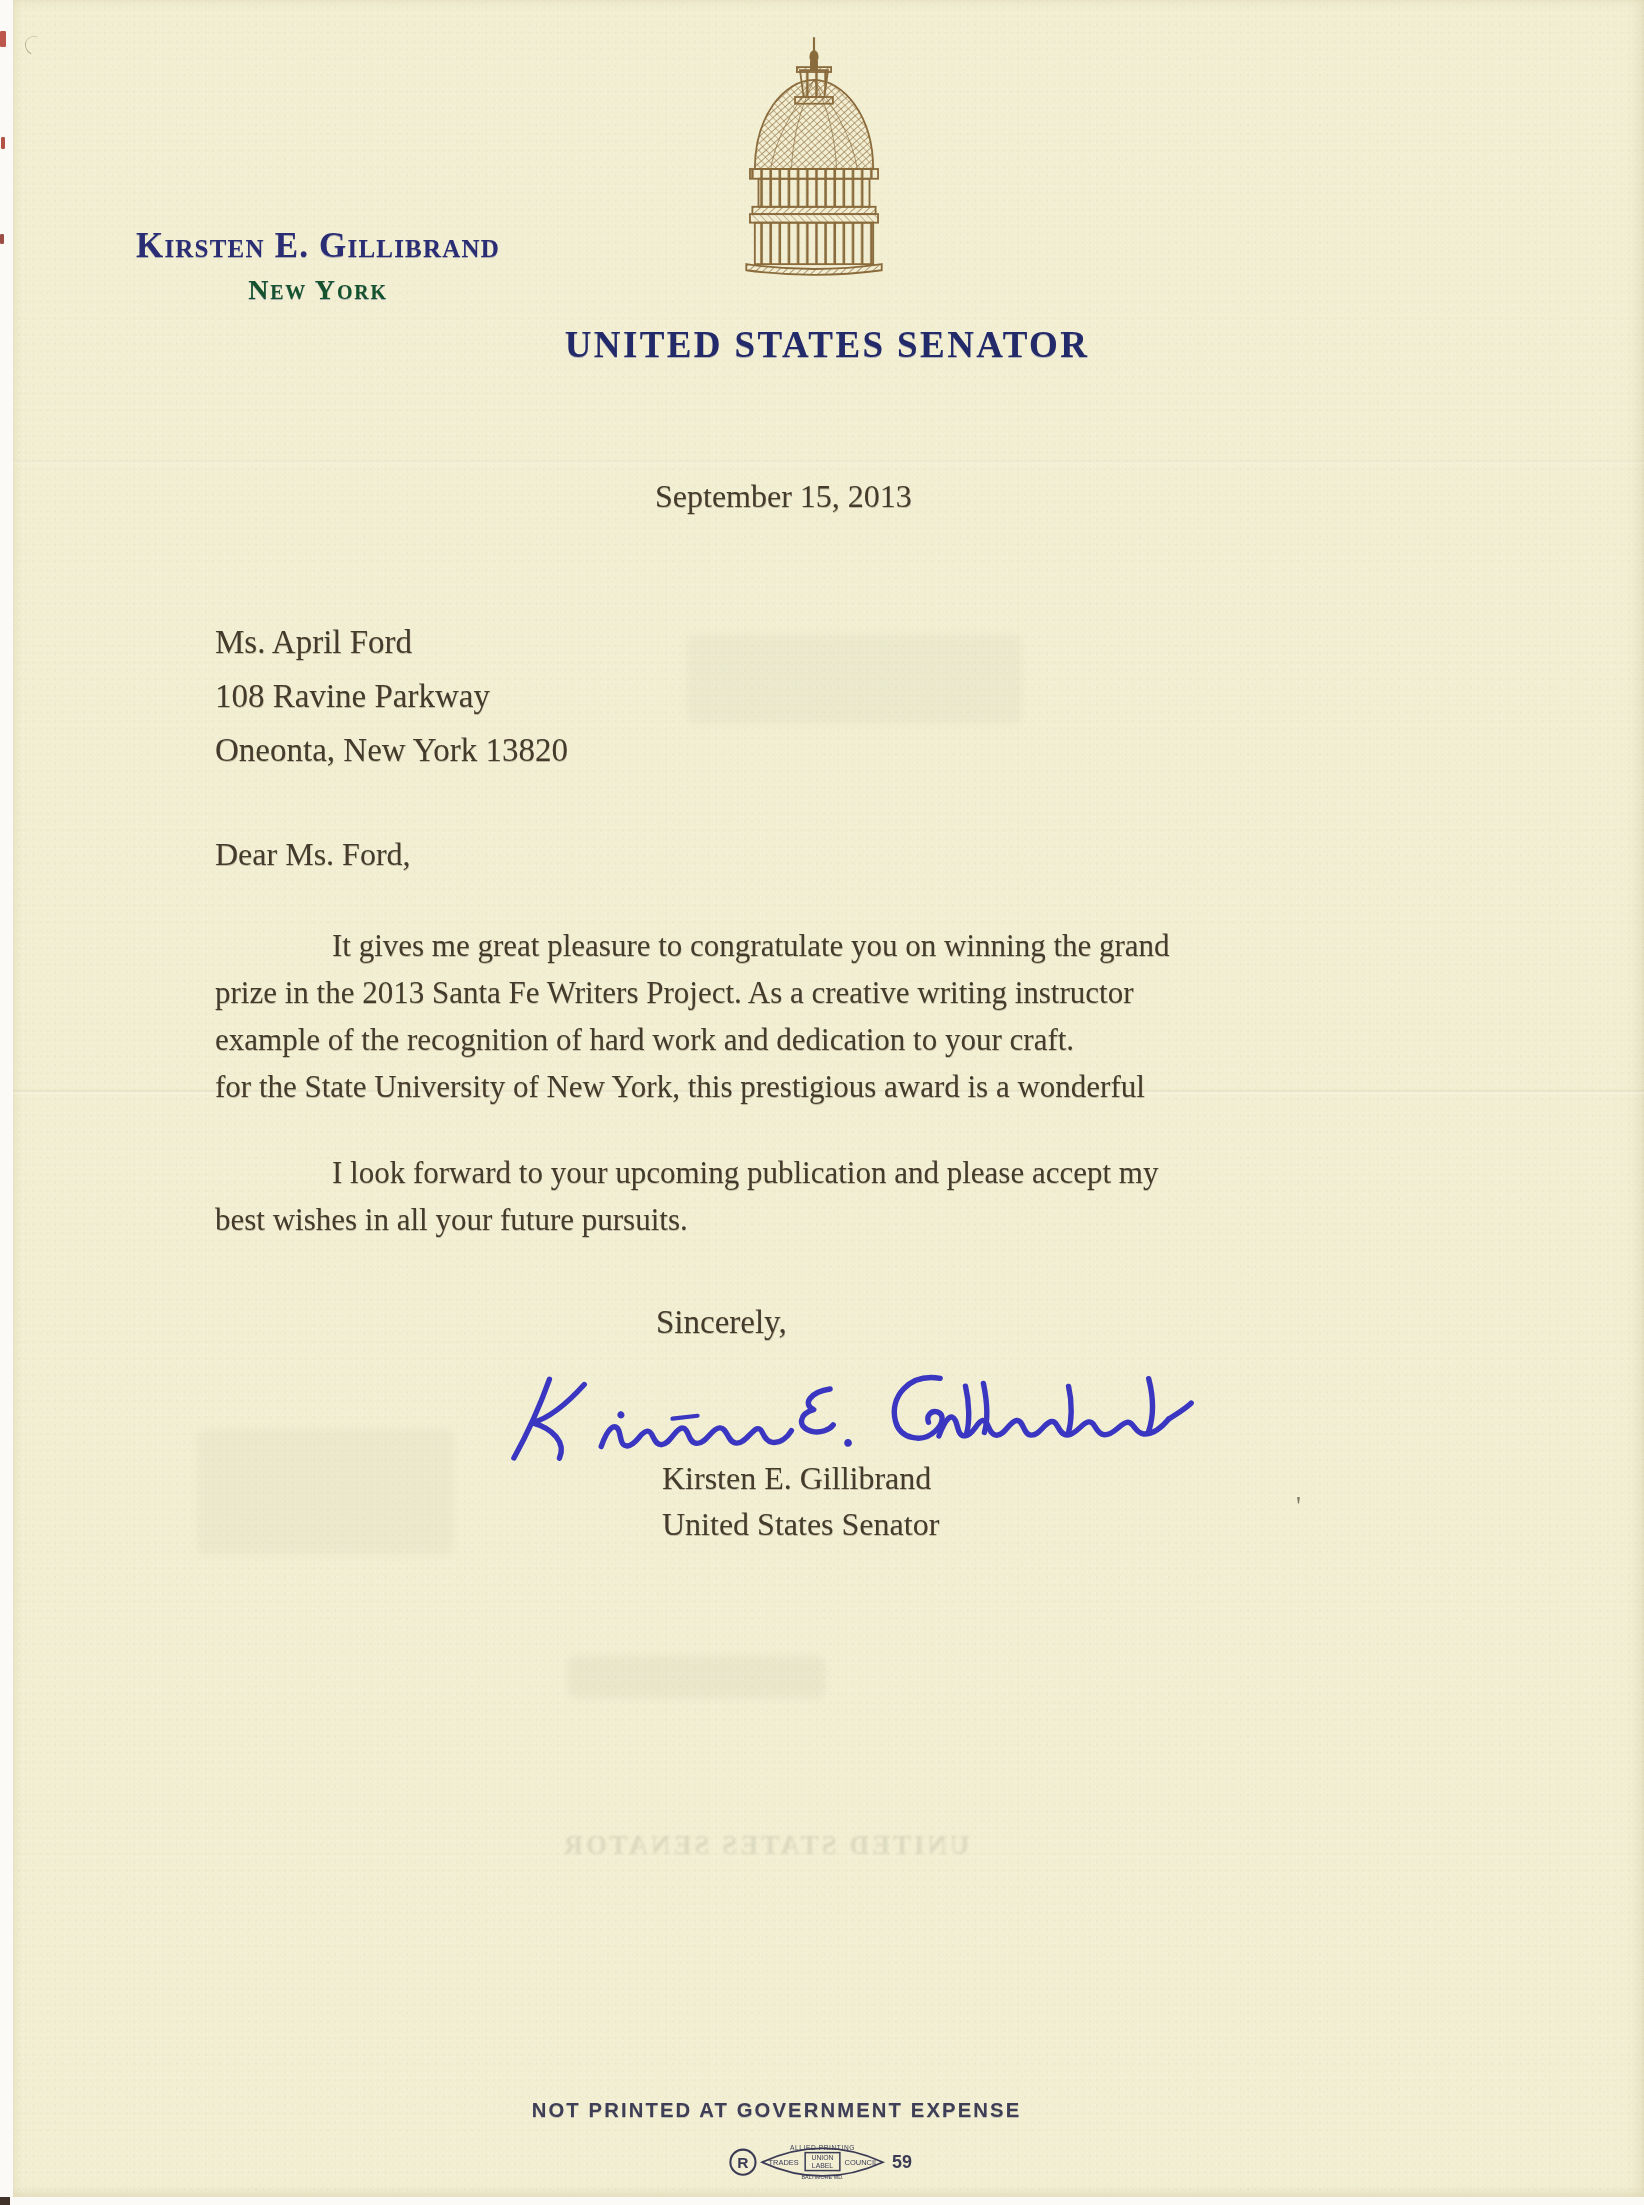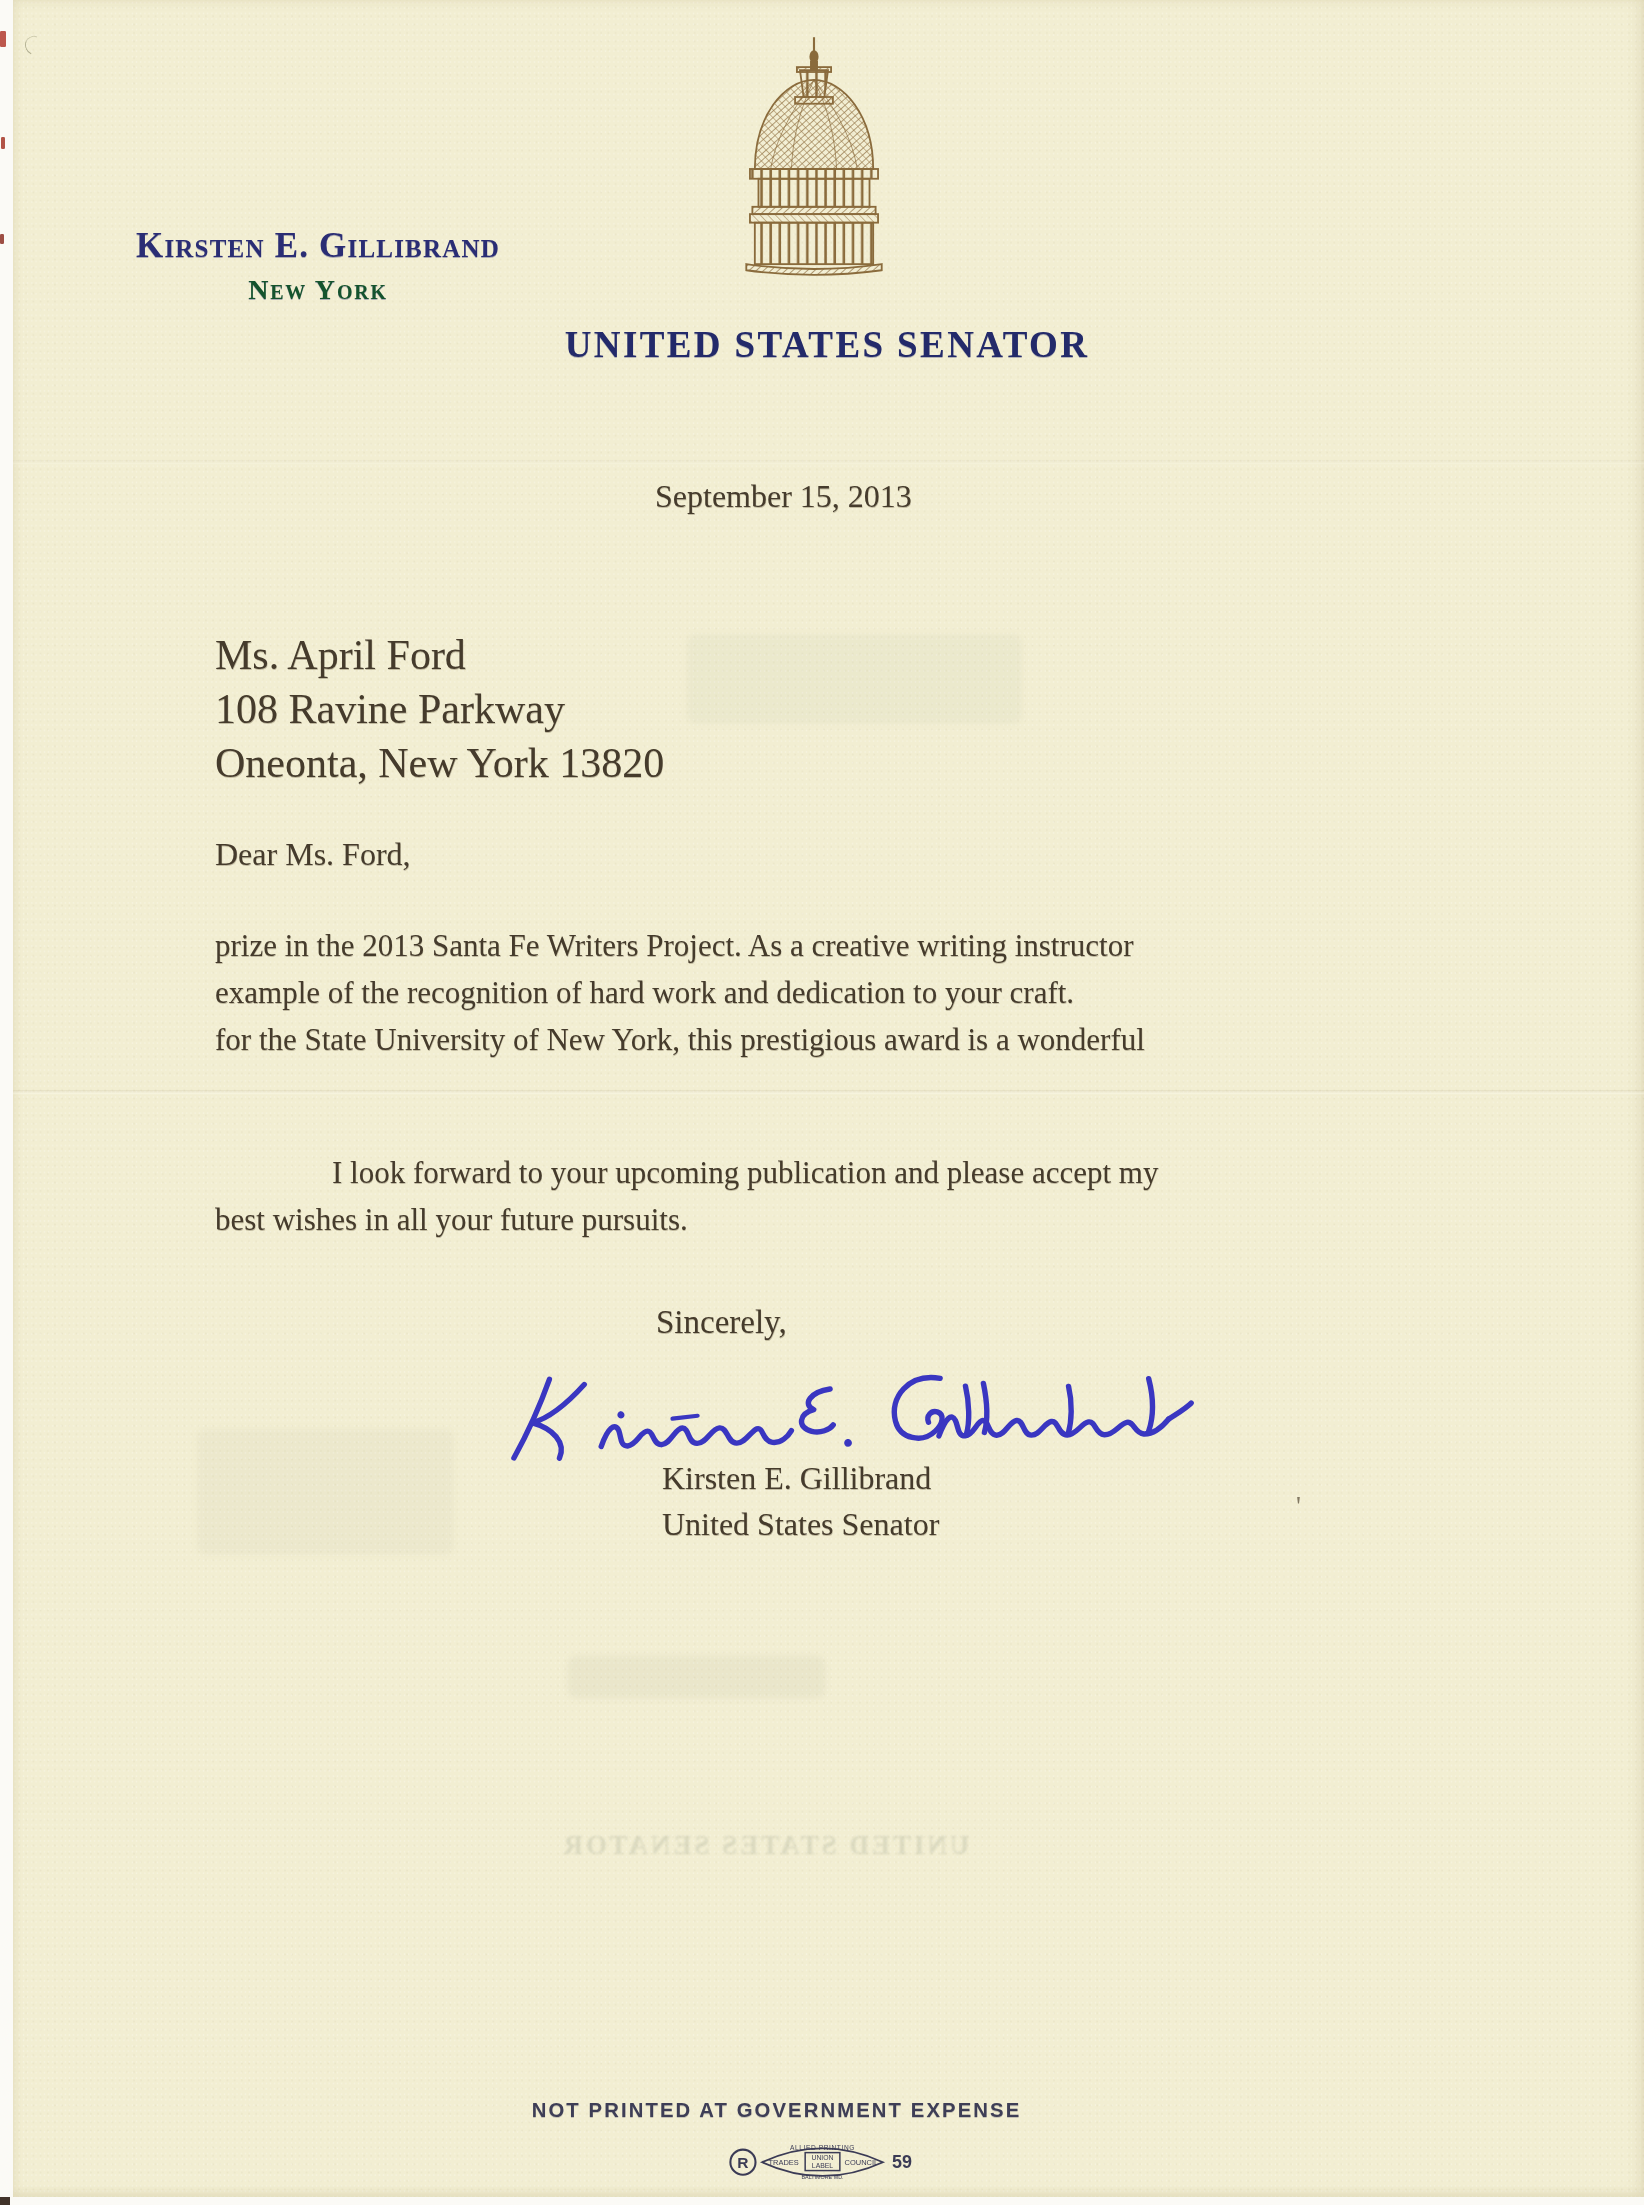--- a/index.html
+++ b/index.html
@@ -46,21 +46,21 @@
   .dome{position:absolute;left:731px;top:36px;width:166px;height:244px;}
   .banner{
     position:absolute;left:827px;top:323px;transform:translateX(-50%);
     font-weight:bold;font-size:37px;letter-spacing:2.4px;color:#232a6a;white-space:nowrap;
     text-shadow:0 1.2px 0.6px rgba(35,42,106,.30);
   }
 
   
   .typed{color:#453b2c;text-shadow:0.4px 0.5px 0.4px rgba(70,55,30,.28);}
   .date-line{position:absolute;left:655px;top:478px;font-size:32px;}
-  .recipient{position:absolute;left:215px;top:628px;font-size:42px;line-height:54px;}
+  .recipient{position:absolute;left:215px;top:615px;font-size:33px;line-height:54px;}
   .salutation{position:absolute;left:215px;top:836px;font-size:32px;}
   .para{position:absolute;left:215px;width:1190px;font-size:31px;line-height:47px;}
   .para .indent{padding-left:117px;}
   .p1{top:922px;}
   .p2{top:1149px;}
   .sincerely{position:absolute;left:656px;top:1304px;font-size:33px;}
   .typed-name{position:absolute;left:662px;top:1460px;font-size:32px;}
   .typed-title{position:absolute;left:662px;top:1506px;font-size:32px;}
   .stray-mark{position:absolute;left:1296px;top:1490px;font-size:27.5px;color:rgba(70,58,40,.65);}
 
@@ -141,20 +141,21 @@
 
 <div class="typed recipient">
   <div>Ms. April Ford</div>
   <div>108 Ravine Parkway</div>
   <div>Oneonta, New York 13820</div>
 </div>
 
 <div class="typed salutation">Dear Ms. Ford,</div>
 
 <div class="typed para p1">
+  <div class="indent">It gives me great pleasure to congratulate you on winning the grand</div>
   <div>prize in the 2013 Santa Fe Writers Project. As a creative writing instructor</div>
   <div>example of the recognition of hard work and dedication to your craft.</div>
   <div>for the State University of New York, this prestigious award is a wonderful</div>
 </div>
 
 <div class="typed para p2">
   <div class="indent">I look forward to your upcoming publication and please accept my</div>
   <div>best wishes in all your future pursuits.</div>
 </div>
 

